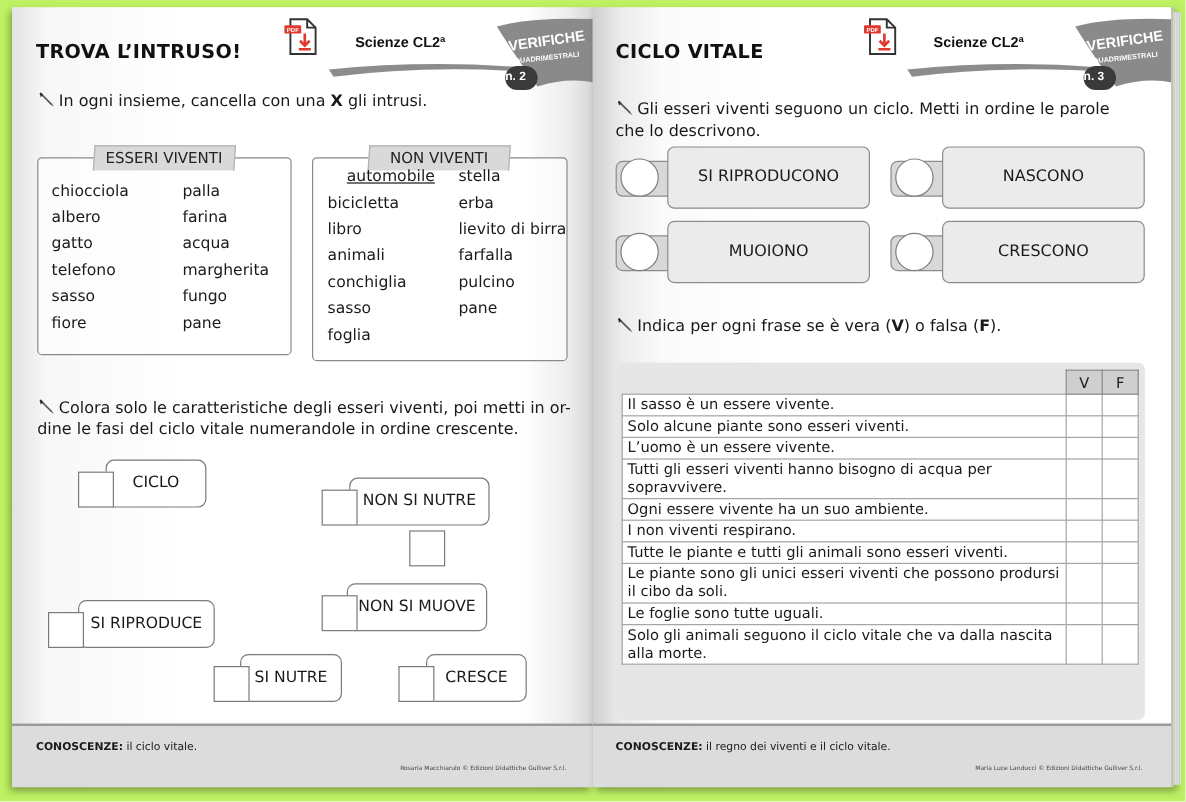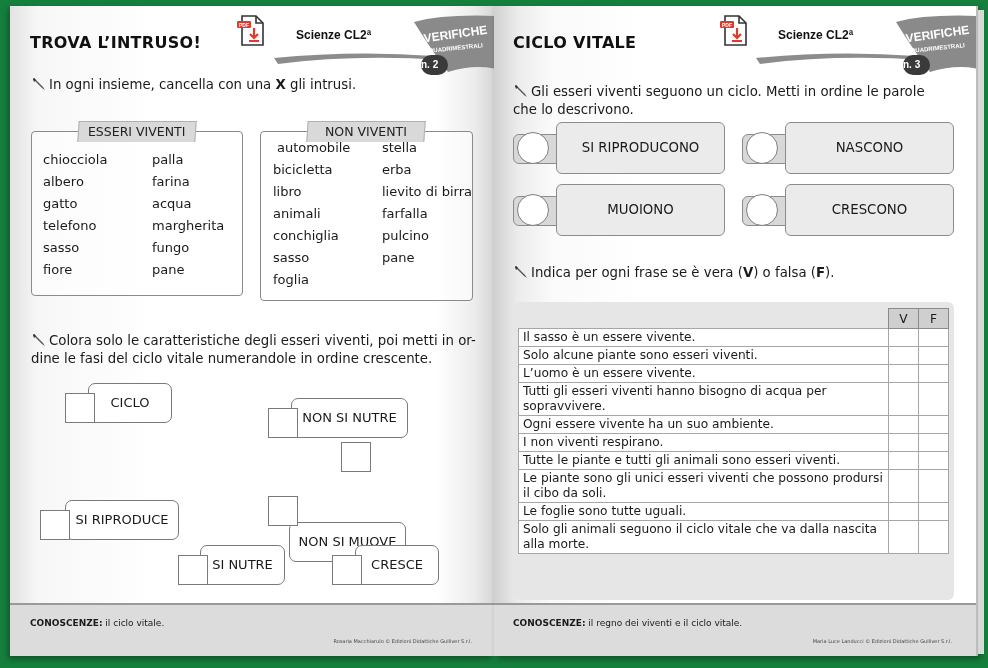--- a/index.html
+++ b/index.html
@@ -1,19 +1,19 @@
 <!DOCTYPE html>
 <html><head>
 <meta charset="utf-8">
 <style>
   * { box-sizing: border-box; margin: 0; padding: 0; }
   html, body { width: 988px; height: 668px; overflow: hidden; background: #ffffff; }
   body { position: relative; font-family: "DejaVu Sans", "Liberation Sans", sans-serif; color: #1a1a1a; }
 
-  .spread { position: absolute; left: 0; top: 0; width: 988px; height: 668px; background: #15803d; }
+  .spread { position: absolute; left: 0; top: 0; width: 988px; height: 668px; background: #bef264; }
   .page { position: absolute; top: 6px; height: 650px; overflow: hidden; }
   .page-left { left: 10px; width: 484px;
     background: linear-gradient(to right, #e3e3e3 0%, #f7f7f7 6%, #ffffff 30%, #ffffff 88%, #ececec 96%, #d6d6d6 100%);
     box-shadow: -2px 3px 6px rgba(0,0,0,0.35);
   }
   .page-right { left: 494px; width: 484px;
     background: linear-gradient(to right, #d0d0d0 0%, #ececec 5%, #fafafa 12%, #ffffff 30%, #ffffff 100%);
     box-shadow: 3px 3px 6px rgba(0,0,0,0.35);
     border-right: 2px solid #bdbdbd;
   }
@@ -106,21 +106,21 @@
       <div class="word" style="left:120px; top:20px;">palla</div>
       <div class="word" style="left:120px; top:42px;">farina</div>
       <div class="word" style="left:120px; top:64px;">acqua</div>
       <div class="word" style="left:120px; top:86px;">margherita</div>
       <div class="word" style="left:120px; top:108px;">fungo</div>
       <div class="word" style="left:120px; top:130px;">pane</div>
     </div>
 
     <div class="setbox" style="left:250px; top:125px; width:213px; height:170px;">
       <div class="set-tab" style="left:46px; width:118px;"><span>NON VIVENTI</span></div>
-      <div class="word" style="left:16px; top:8px;">automobile</div>
+      <div class="word" style="left:28px; top:8px;text-decoration:underline;">automobile</div>
       <div class="word" style="left:12px; top:30px;">bicicletta</div>
       <div class="word" style="left:12px; top:52px;">libro</div>
       <div class="word" style="left:12px; top:74px;">animali</div>
       <div class="word" style="left:12px; top:96px;">conchiglia</div>
       <div class="word" style="left:12px; top:118px;">sasso</div>
       <div class="word" style="left:12px; top:140px;">foglia</div>
       <div class="word" style="left:121px; top:8px;">stella</div>
       <div class="word" style="left:121px; top:30px;">erba</div>
       <div class="word" style="left:121px; top:52px;">lievito di birra</div>
       <div class="word" style="left:121px; top:74px;">farfalla</div>
@@ -145,21 +145,21 @@
       <div class="sq"></div>
     </div>
     <div class="chip" style="left:331px; top:426px; width:107px;">
       <div class="sq"></div>
     </div>
     <div class="chip" style="left:30px; top:494px; width:139px;">
       <div class="body" style="width:114px;">SI RIPRODUCE</div>
       <div class="sq"></div>
     </div>
     <div class="chip" style="left:258px; top:480px; width:138px;">
-      <div class="body" style="width:117px;margin-top:36px;">NON SI MUOVE</div>
+      <div class="body" style="width:117px;">NON SI MUOVE</div>
       <div class="sq"></div>
     </div>
     <div class="chip" style="left:168px; top:539px; width:107px;">
       <div class="body" style="width:85px;">SI NUTRE</div>
       <div class="sq"></div>
     </div>
     <div class="chip" style="left:322px; top:539px; width:107px;">
       <div class="body" style="width:84px;">CRESCE</div>
       <div class="sq"></div>
     </div>

